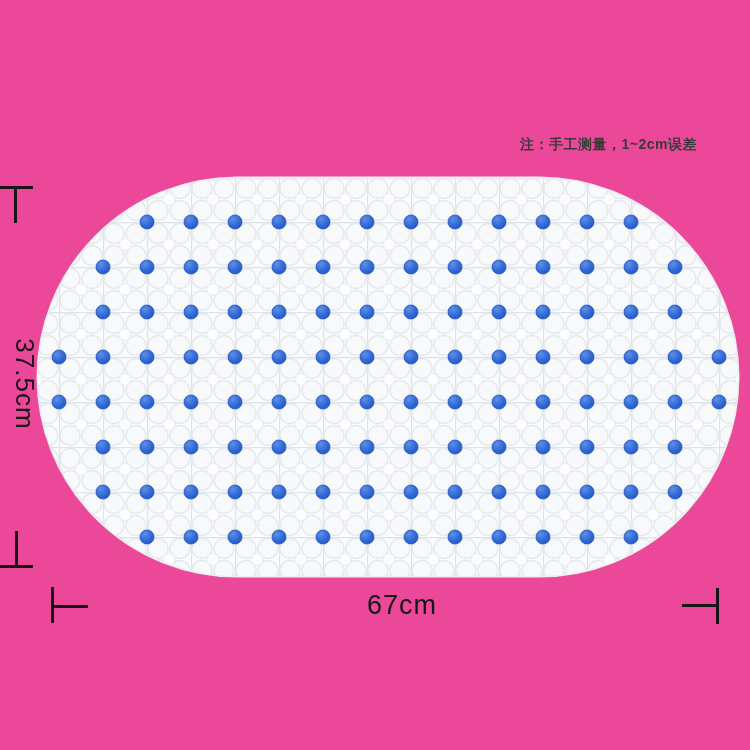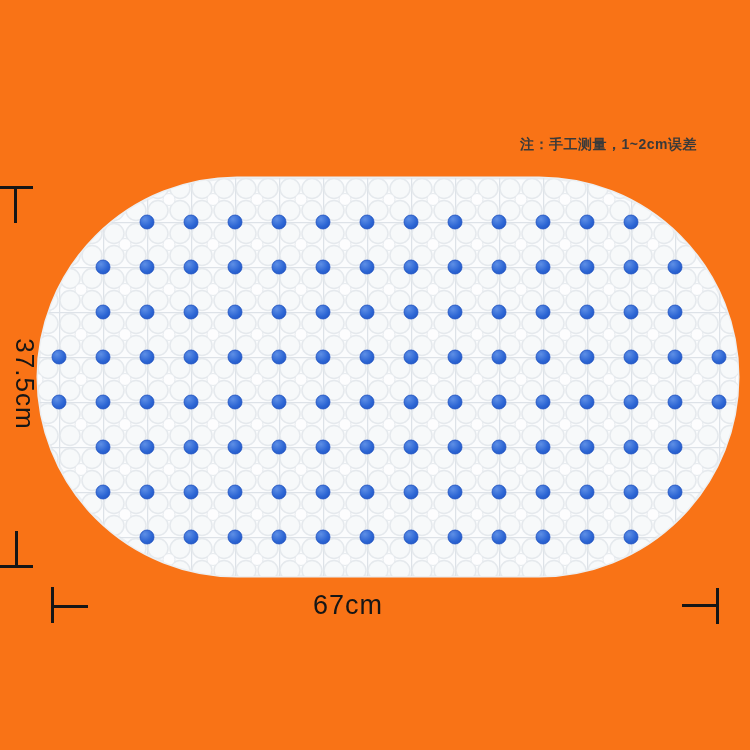--- a/index.html
+++ b/index.html
@@ -5,21 +5,21 @@
   html, body {
     margin: 0;
     padding: 0;
     background: #ffffff;
     font-family: "Liberation Sans", "DejaVu Sans", sans-serif;
   }
   .canvas {
     position: relative;
     width: 750px;
     height: 750px;
-    background: #f97316;
+    background: #ec4899;
     overflow: hidden;
   }
   
   .note {
     position: absolute;
     left: 520px;
     top: 136px;
     width: 210px;
     font-size: 14px;
     font-weight: 700;
@@ -44,21 +44,21 @@
     color: var(--line-color, #161616);
     transform: rotate(90deg);
     transform-origin: center center;
     letter-spacing: 1px;
   }
   .dim-label-h {
     position: absolute;
     left: 313px;
     top: 590px;
     width: 124px;
-    text-align: left;
+    text-align: right;
     font-size: 27px;
     color: var(--line-color, #161616);
     letter-spacing: 1px;
   }
   
   .mat-svg { position: absolute; left: 0; top: 0; }
   .bubble {
     fill: var(--mat-bubble-fill, #f7f9fa);
     stroke: var(--mat-texture, #e5e9ed);
     stroke-width: 1.5;

